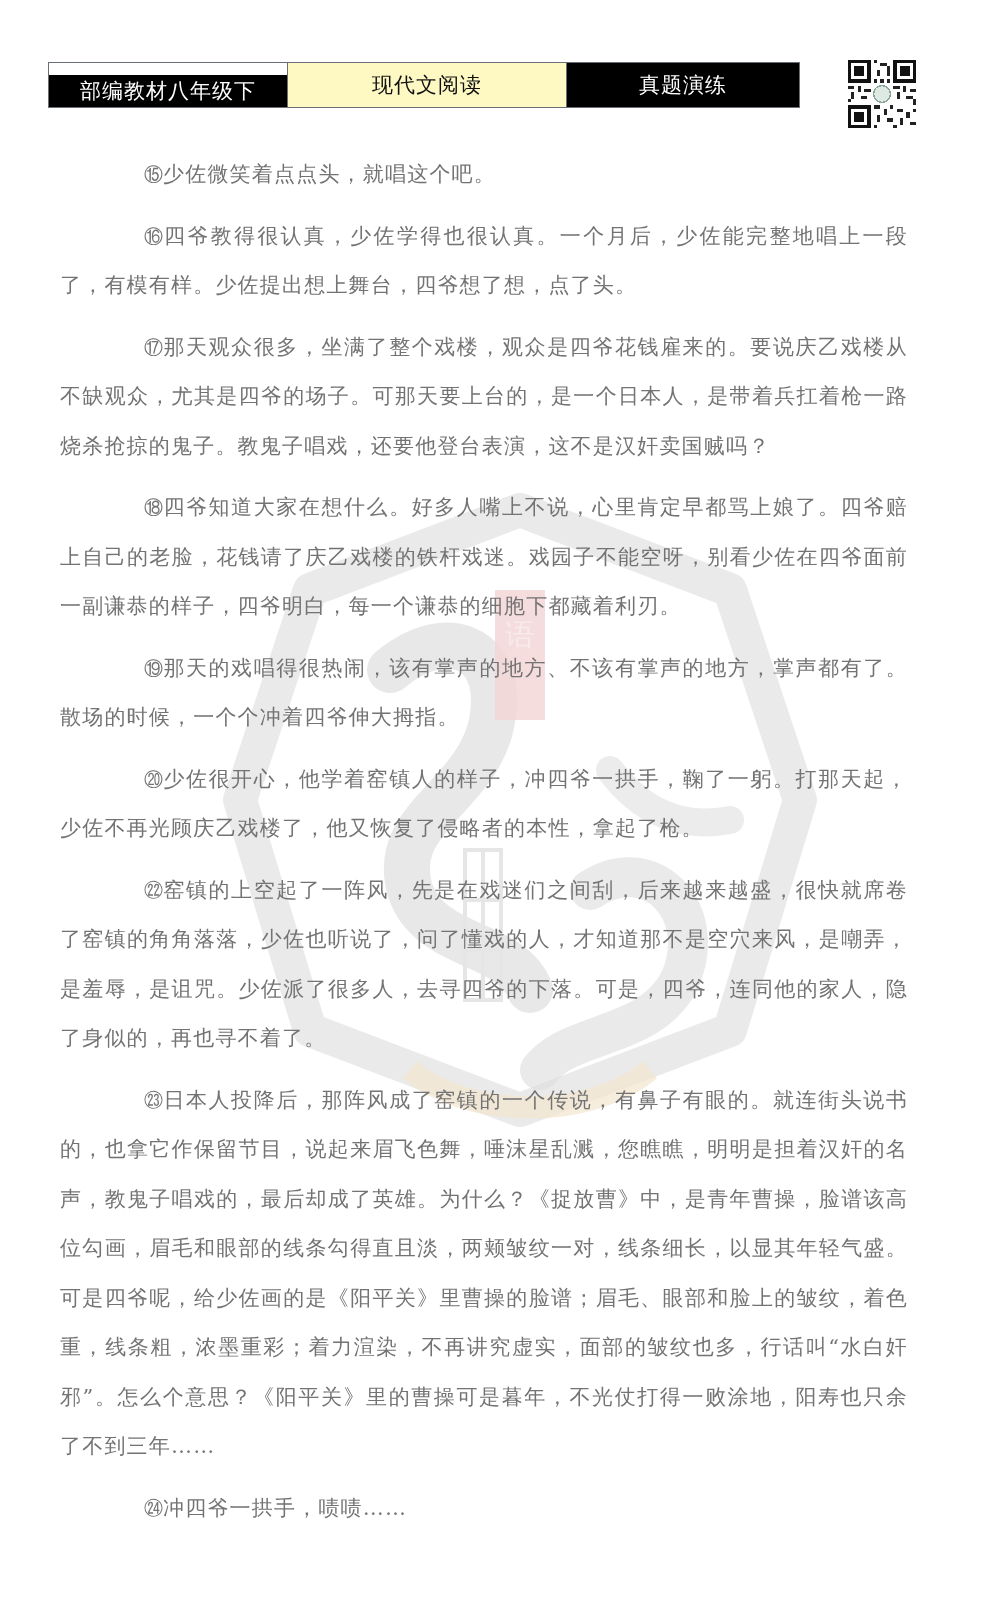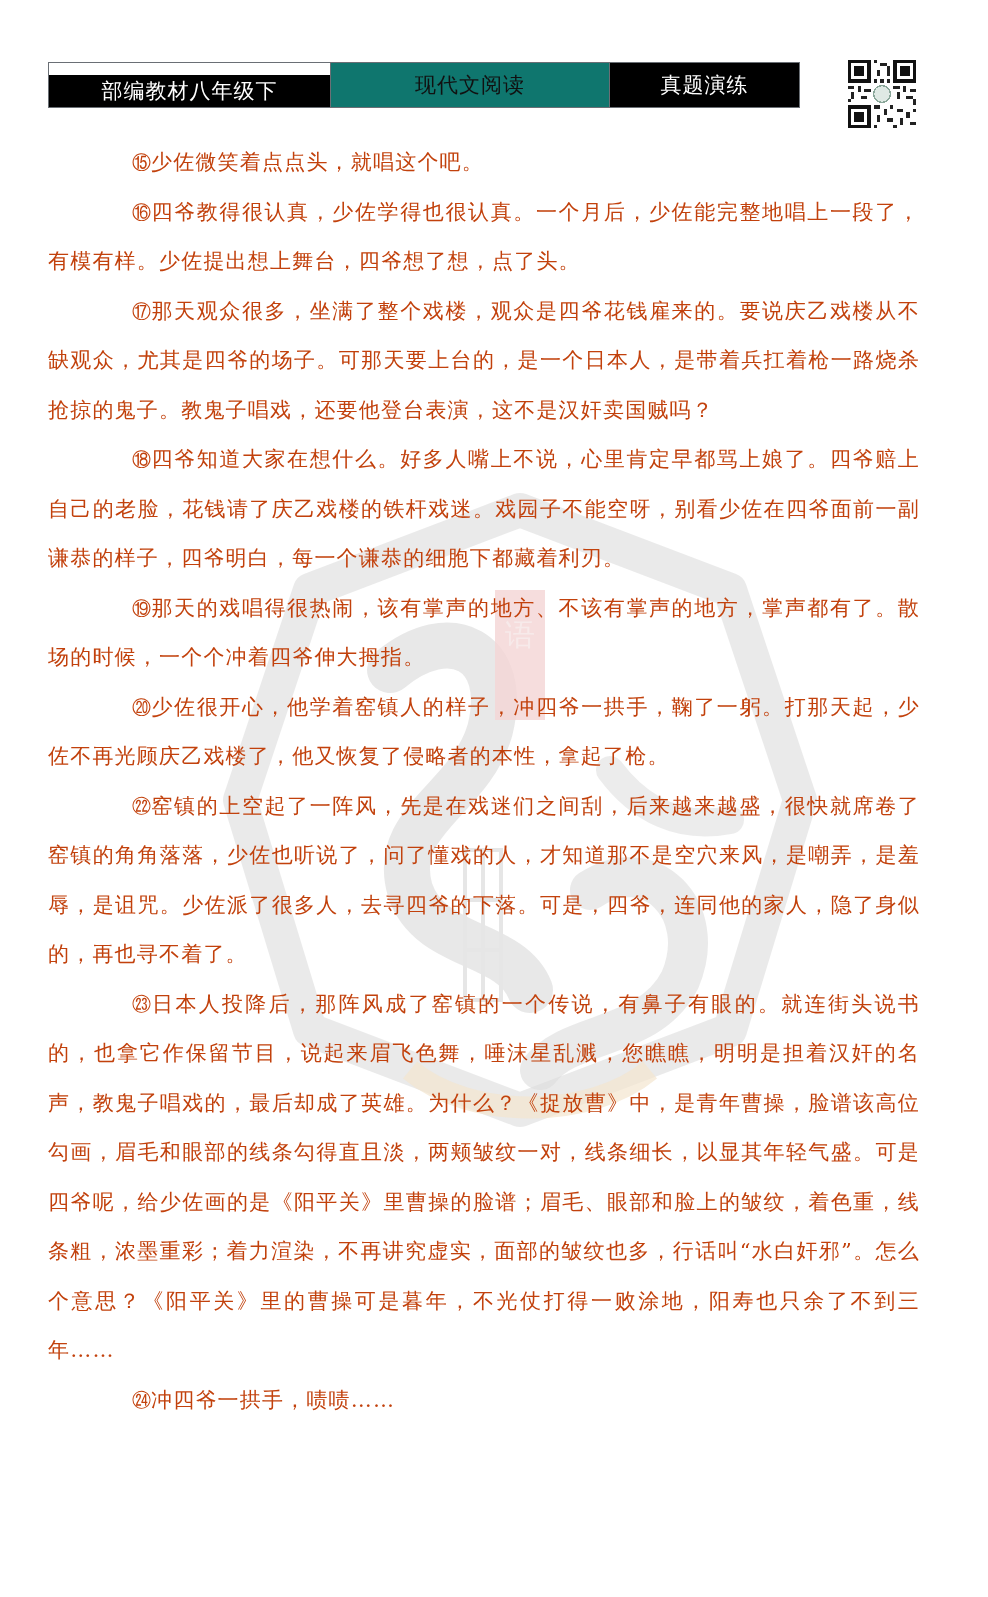--- a/index.html
+++ b/index.html
@@ -45,26 +45,26 @@
       justify-content: center;
       font-family: "DejaVu Sans", "Liberation Sans", sans-serif;
       font-size: 21px;
       letter-spacing: 1px;
     }
     .header-cell.dark {
       background: #000000;
       color: #ffffff;
     }
     .header-cell.light {
-      background: #0f766e;
+      background: #fef9c3;
       color: #111111;
       border-left: 1px solid #6a6f75;
       border-right: 1px solid #6a6f75;
     }
-    .cell-left { width: 281px; margin-top: 12px; }
+    .cell-left { width: 238px; margin-top: 12px; }
     .cell-mid { width: 278px; }
     .cell-right { flex: 1; }
 
     .qr-code {
       position: absolute;
       left: 848px;
       top: 60px;
       width: 68px;
       height: 68px;
       z-index: 2;
@@ -72,27 +72,27 @@
 
     
     .article {
       position: absolute;
       left: 48px;
       top: 138px;
       width: 872px;
       z-index: 1;
     }
     .para {
-      margin: 0;
+      margin: 12px;
       font-size: 21px;
       line-height: 49.5px;
       text-indent: 42px;
       text-align: justify;
       letter-spacing: 1.2px;
-      color: #c2410c;
+      color: #737373;
     }
     .num {
       display: inline-block;
       font-size: 19px;
       letter-spacing: 0;
     }
     .question {
       margin: 0;
       padding-left: 42px;
       font-family: "DejaVu Sans", "Liberation Sans", sans-serif;

